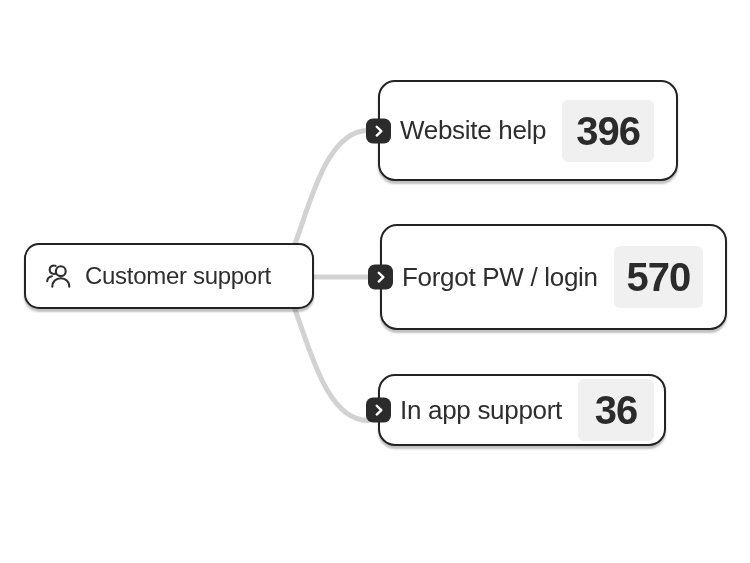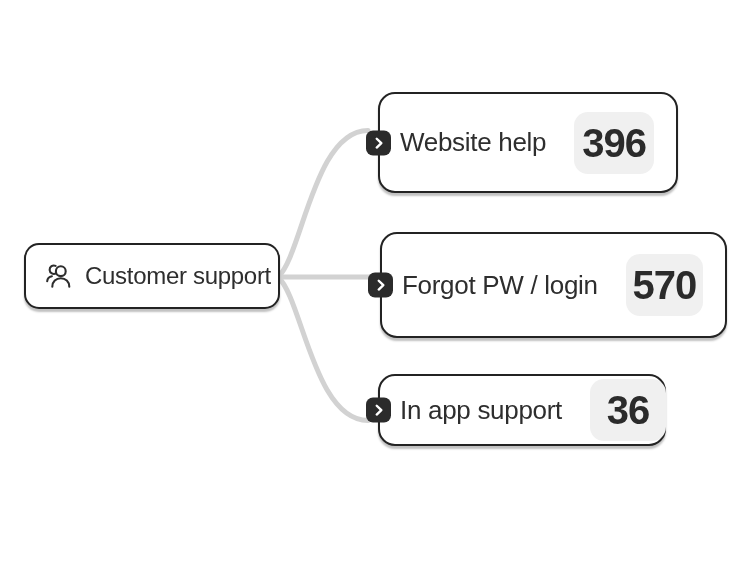--- a/index.html
+++ b/index.html
@@ -19,54 +19,53 @@
     background:#ffffff;
     border:2.5px solid #232323;
     border-radius:17px;
     box-shadow:0 3px 2px rgba(34,34,34,0.28);
     display:flex;
     align-items:center;
     box-sizing:border-box;
     z-index:1;
   }
   .root-node{
-    left:24px;top:243px;width:256px;height:66px;
+    left:24px;top:243px;width:290px;height:66px;
     padding:0 12px 0 18px;
     gap:11px;
     border-radius:15px;
   }
   .root-label{
     font-size:24px;
     letter-spacing:-0.3px;
     color:#2e2e2e;
     white-space:nowrap;
   }
   .child-node{
     justify-content:space-between;
     padding:0 22px 0 20px;
     gap:16px;
   }
-  .node-website{left:378px;top:92px;width:300px;height:101px;text-align:right;}
-  .node-forgot{left:380px;top:232px;width:347px;height:106px;}
+  .node-website{left:378px;top:80px;width:300px;height:101px;text-align:right;}
+  .node-forgot{left:380px;top:224px;width:347px;height:106px;}
   .node-inapp{left:378px;top:374px;width:288px;height:72px;text-align:right;}
   .child-label{
     font-size:26px;
     letter-spacing:-0.3px;
     color:#2e2e2e;
     white-space:nowrap;
   }
   .count-badge{
     background:#f0f0f0;
-    border-radius:14px;
+    border-radius:6px;
     padding:8px 16px;
     min-width:44px;
     display:flex;
     align-items:center;
     justify-content:center;
-    margin-left:12px;
   }
   .count-value{
     font-size:40px;
     font-weight:700;
     letter-spacing:-1px;
     color:#2b2b2b;
     line-height:1.15;
   }
   .connector-tab{
     position:absolute;

